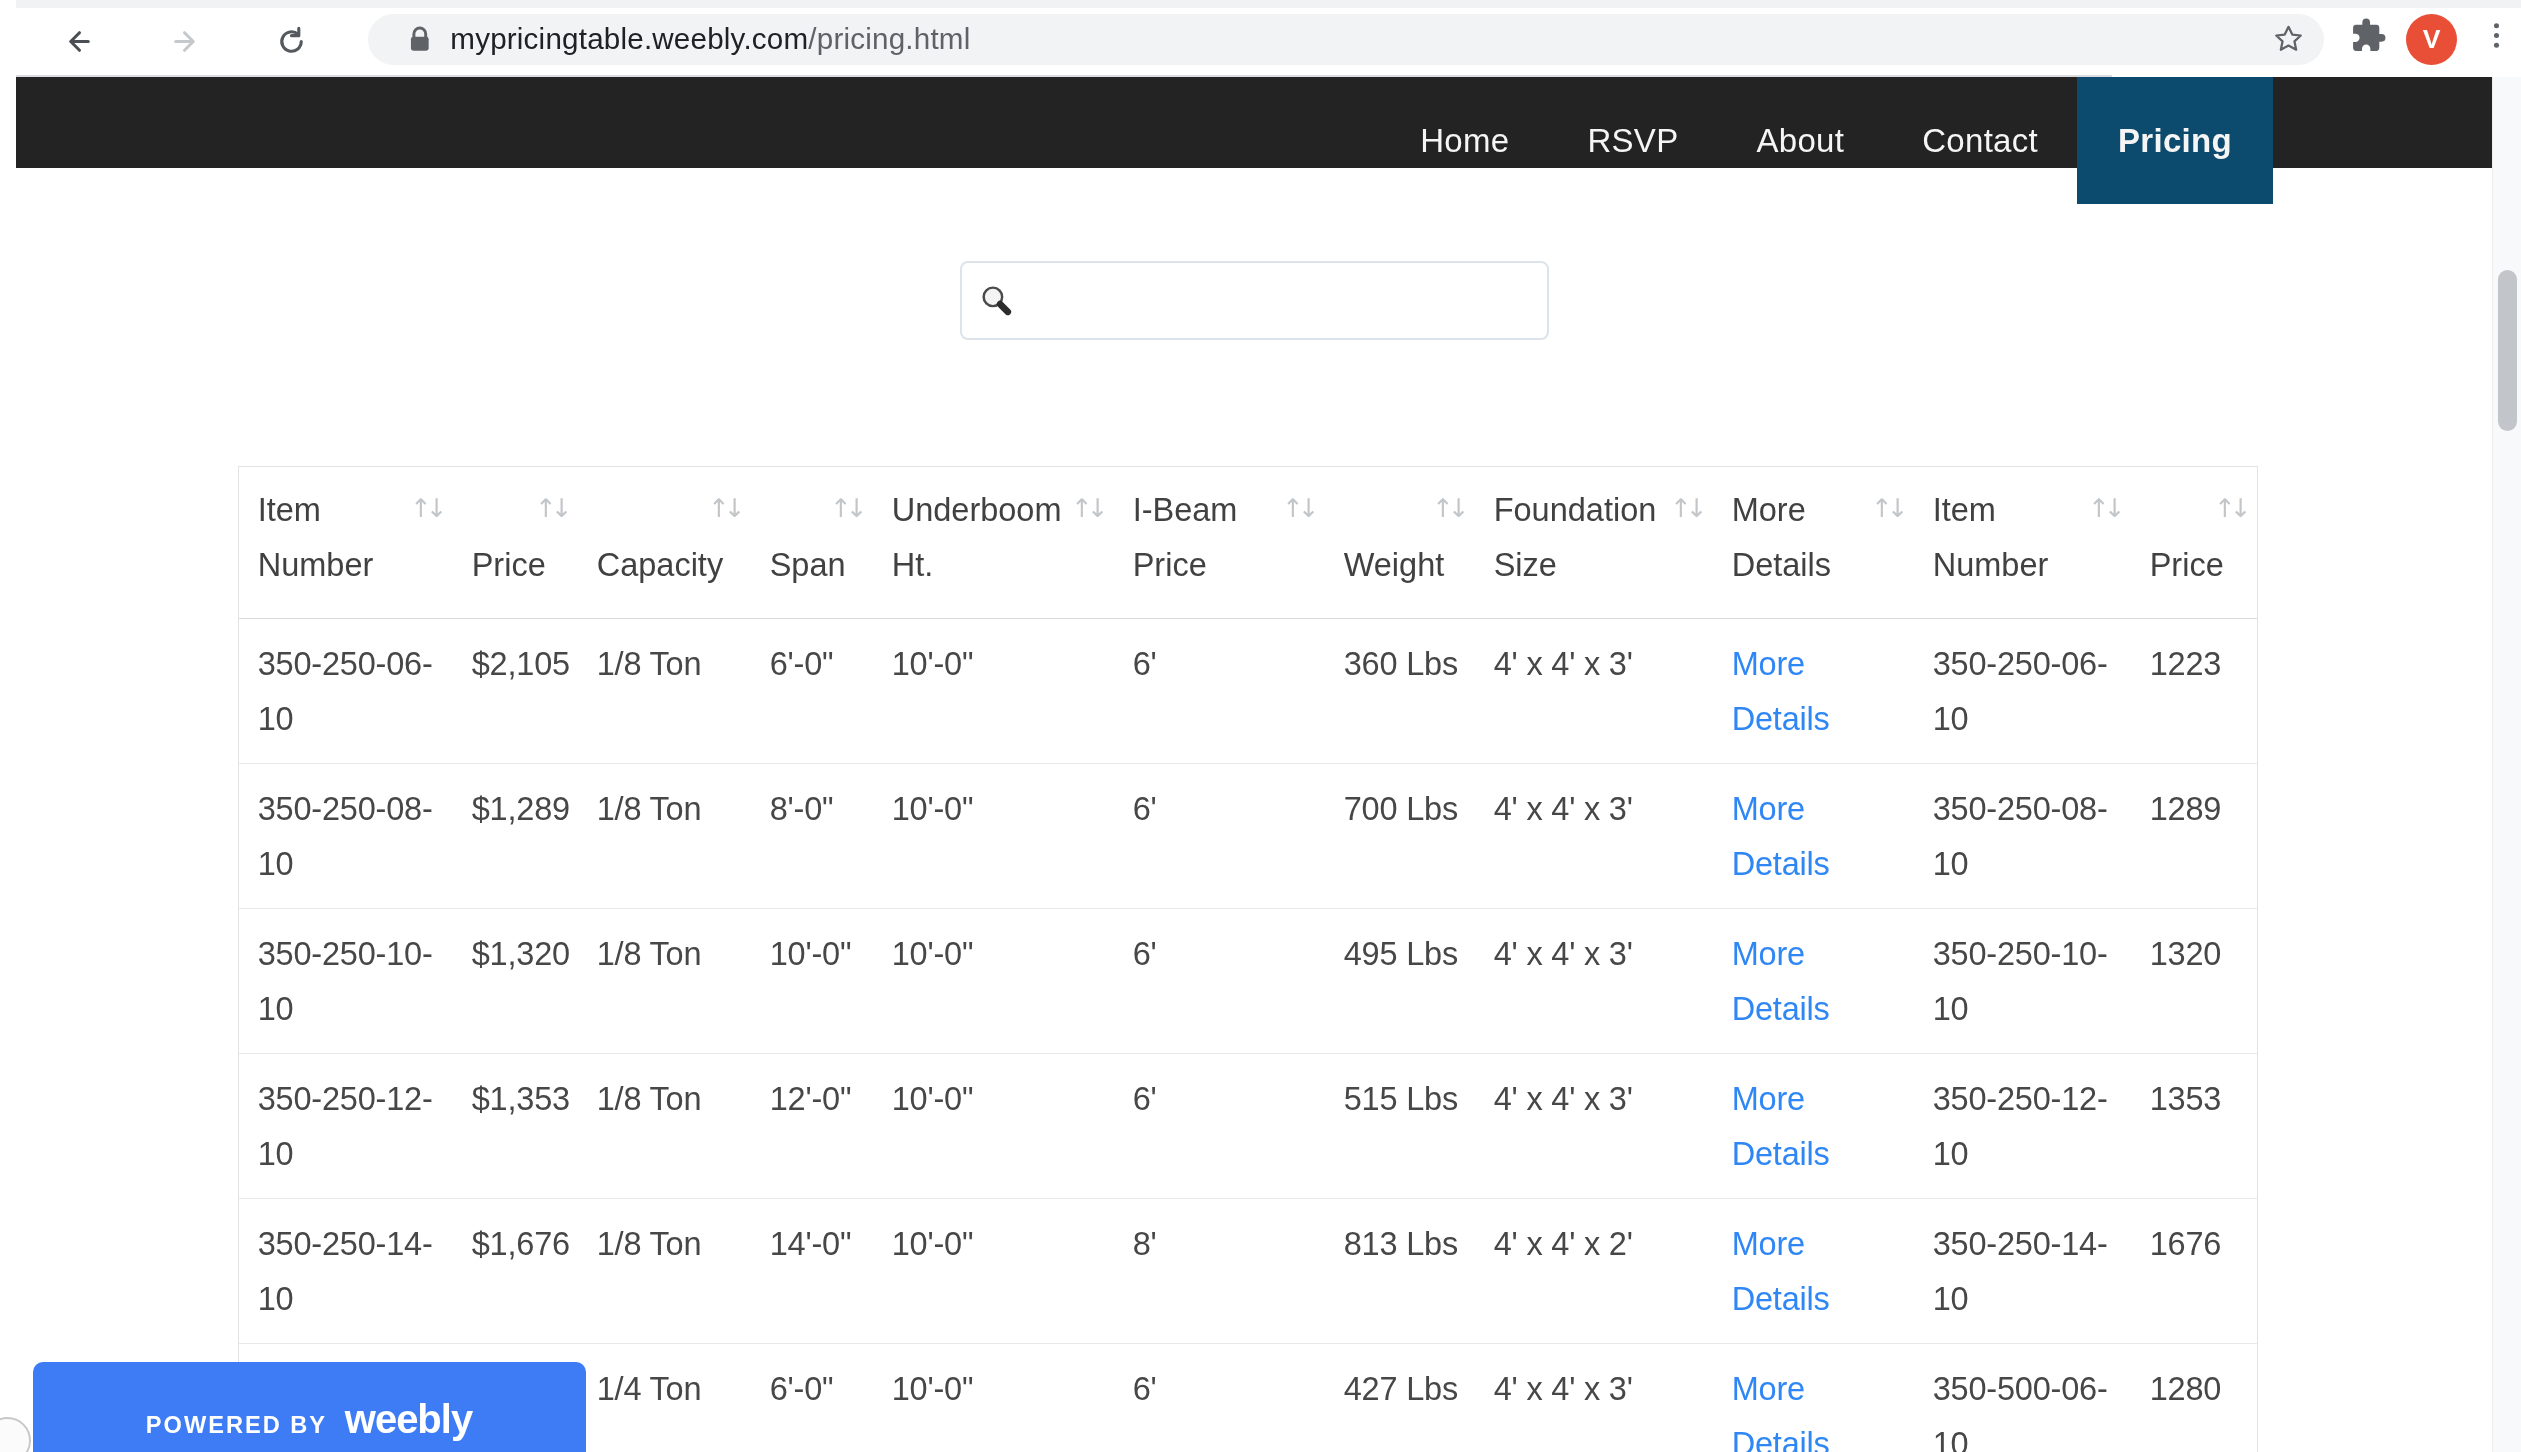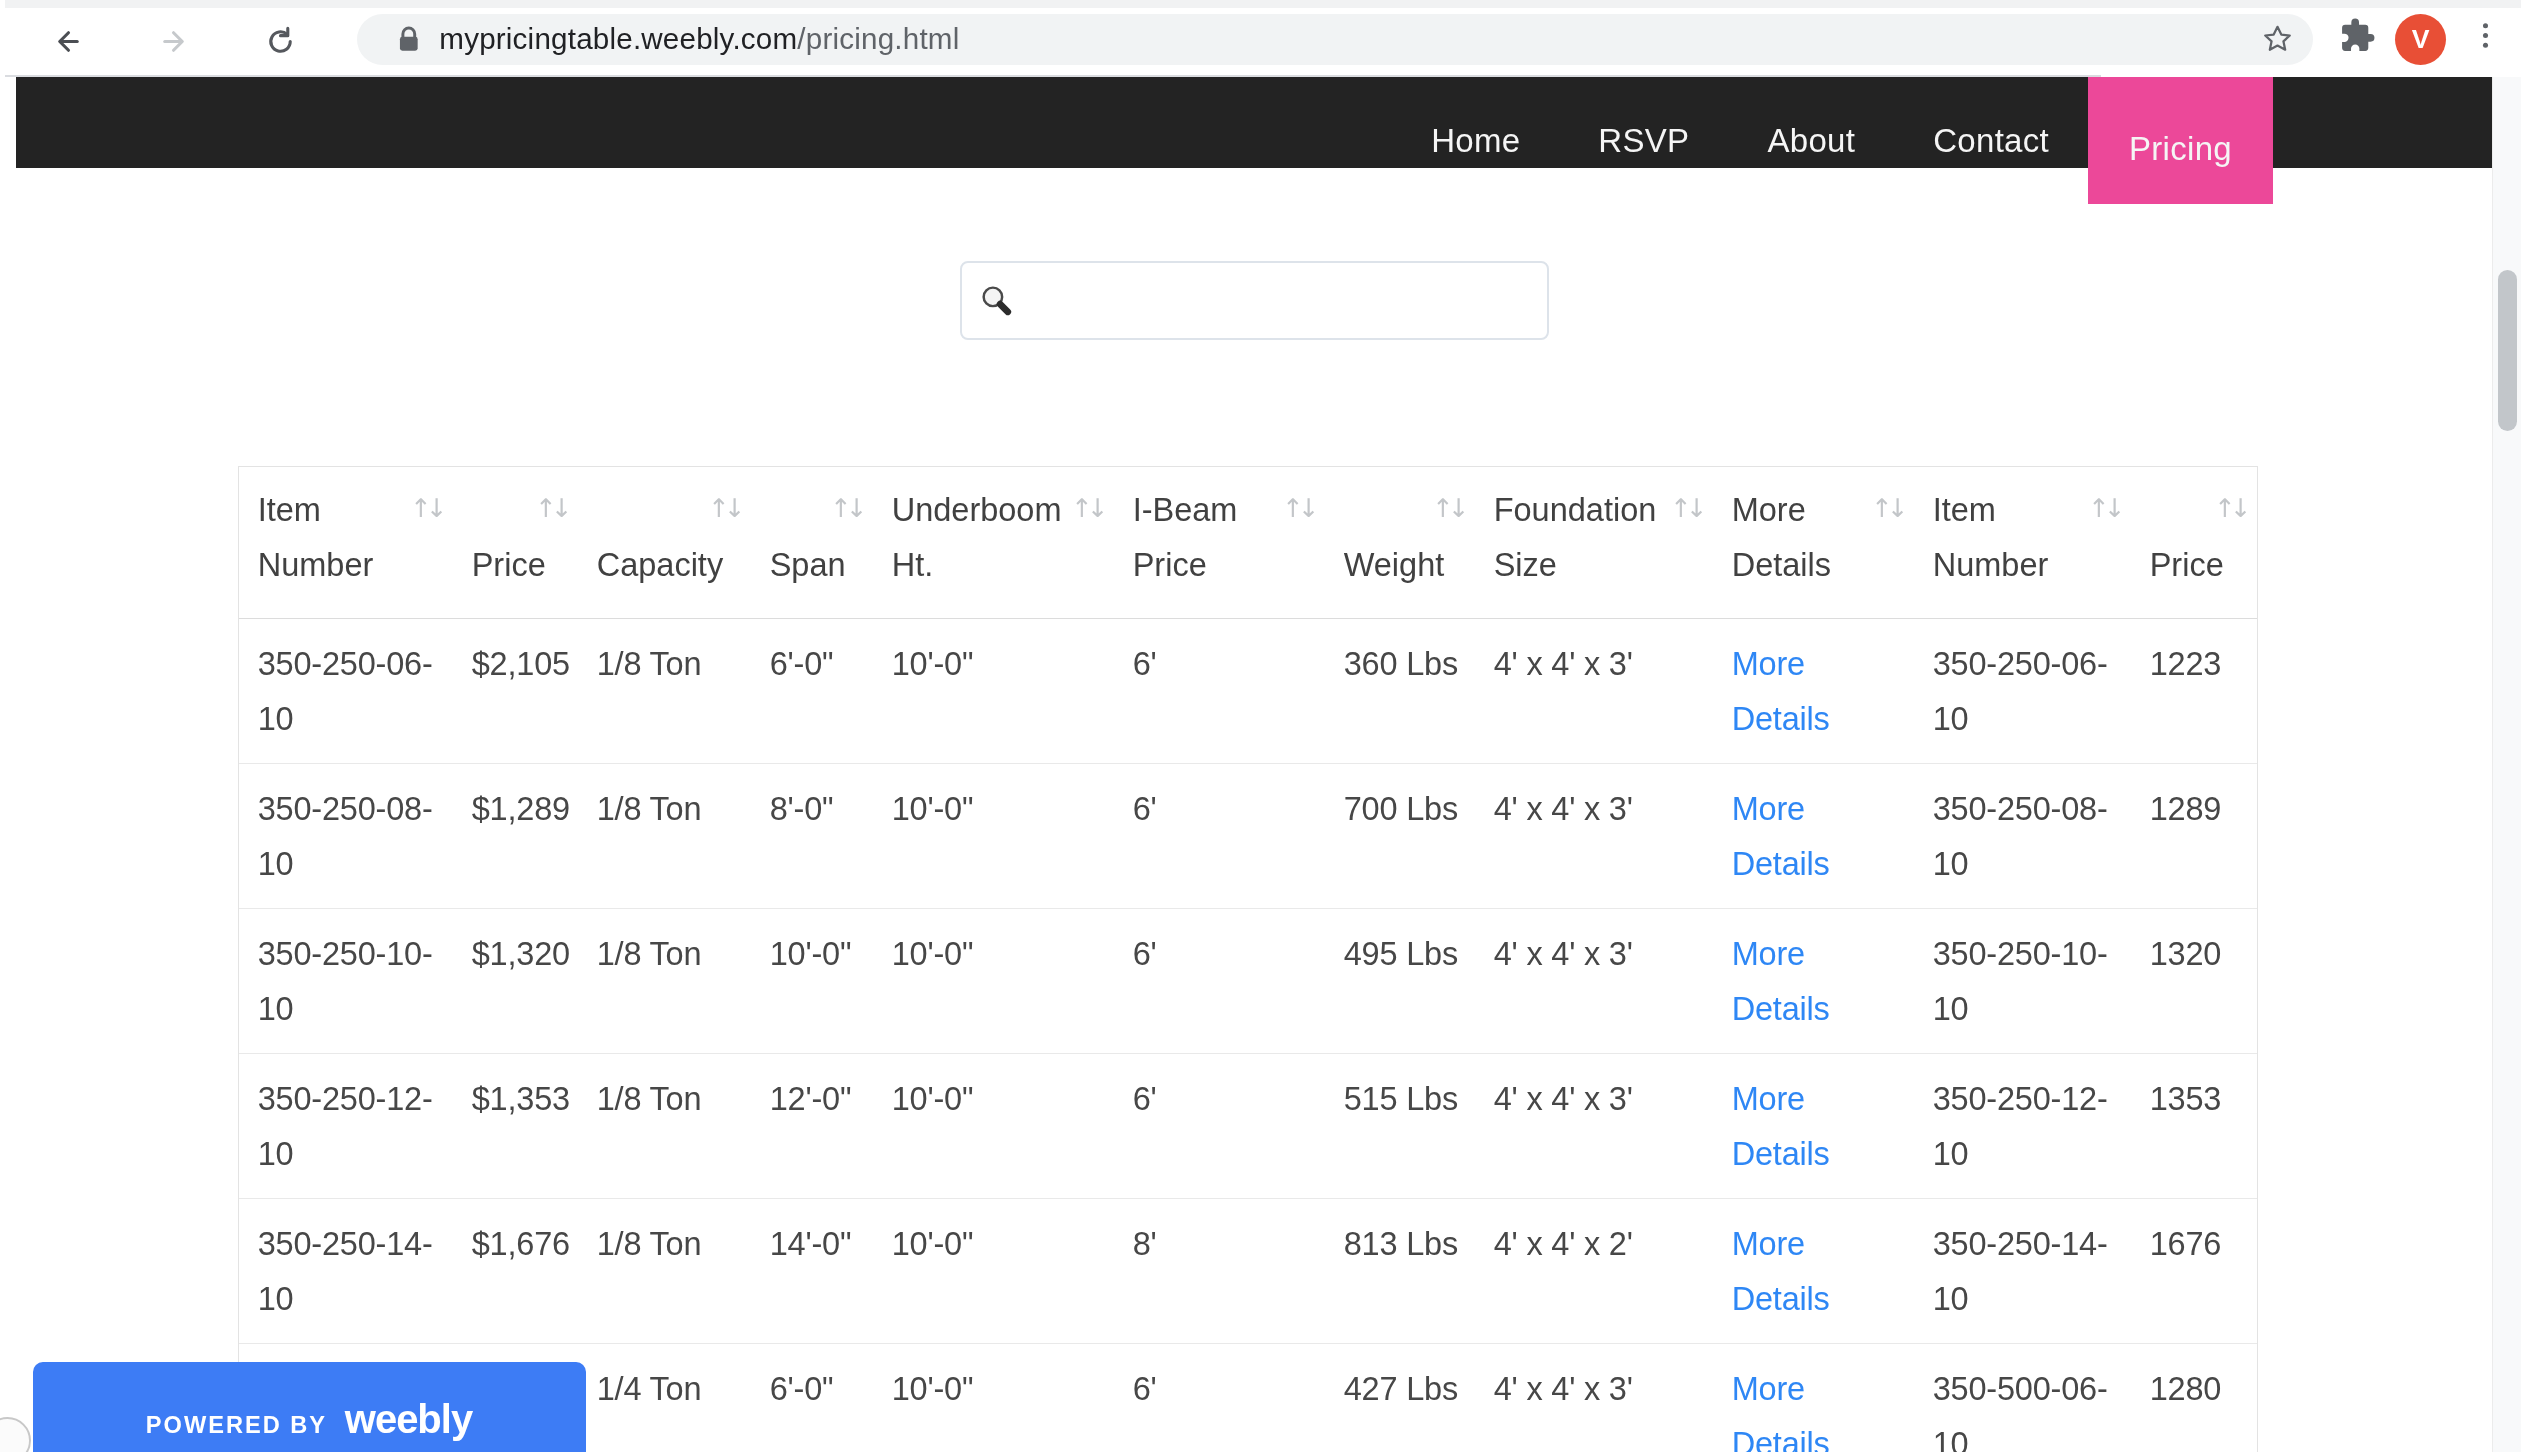--- a/index.html
+++ b/index.html
@@ -3,21 +3,21 @@
 <meta charset="utf-8">
 <style>
   * { margin:0; padding:0; box-sizing:border-box; }
   html,body { background:#fff; }
   #screen {
     position:relative; width:2522px; height:1452px; overflow:hidden;
     font-family:"Liberation Sans", sans-serif; background:#fff;
   }
 
   
-  .chrome { position:absolute; left:5px; top:0; width:2096px; height:77px; background:#fff; border-bottom:2px solid #dadce0; }
+  .chrome { position:absolute; left:16px; top:0; width:2096px; height:77px; background:#fff; border-bottom:2px solid #dadce0; }
   .chrome-topstrip { position:absolute; left:0; top:0; width:2522px; height:7.9px; background:#f1f2f3; }
   .nav-btn { position:absolute; top:21.7px; width:39px; height:39px; display:flex; align-items:center; justify-content:center; }
   .btn-back    { left:43px; }
   .btn-forward { left:150px; }
   .btn-reload  { left:256px; }
   .omnibox {
     position:absolute; left:352px; top:13.8px; width:1956px; height:51px;
     background:#f1f3f4; border-radius:25.6px; display:flex; align-items:center;
   }
   .omnibox .lock { margin-left:39px; display:flex; }
@@ -36,21 +36,21 @@
   
   .site-nav { position:absolute; left:16px; top:77px; width:2492px; height:91px; background:#232323; }
   .site-nav ul {
     position:absolute; right:235px; top:0; height:127px;
     display:flex; list-style:none; align-items:stretch;
   }
   .site-nav li {
     padding:0 39px; line-height:127px; font-size:33px; color:#f5f5f5;
     letter-spacing:0.3px; cursor:pointer; white-space:nowrap;
   }
-  .site-nav li.active { background:#ec4899; padding:8px 41px; }
+  .site-nav li.active { background:#0c4a6e; padding:0 41px;font-weight:bold; }
 
   
   .scrollbar-track { position:absolute; left:2492px; top:77px; width:29.6px; height:1375px; background:#f8f9fa; border-left:1px solid #ececec; }
   .scrollbar-thumb { position:absolute; left:4.9px; top:193px; width:18.7px; height:161px; border-radius:9.9px; background:#c2c6ca; }
 
   
   .search-wrap { position:absolute; left:960px; top:261px; width:589px; height:79px; }
   .search-input {
     width:100%; height:100%; border:2px solid #dde3ea; border-radius:7.9px; background:#fff;
     padding-left:75px; font-size:29.6px; color:#444; outline:none;

